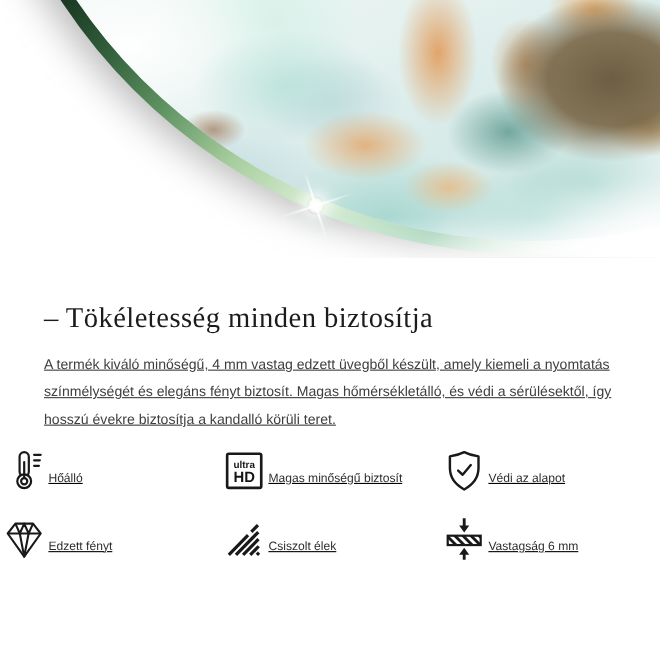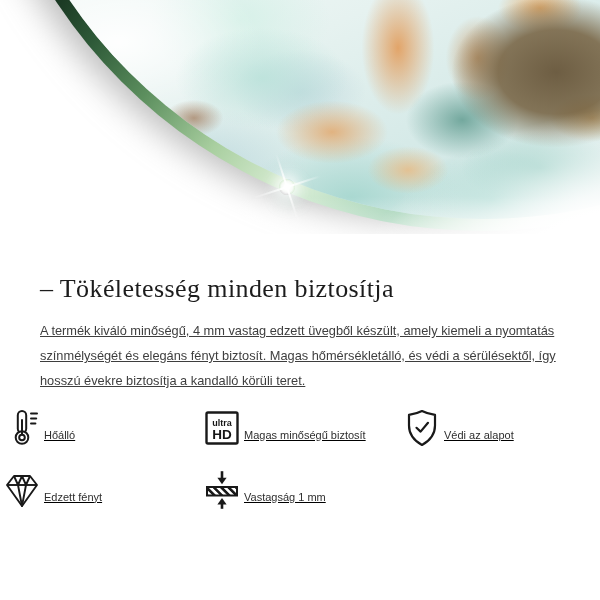--- a/index.html
+++ b/index.html
@@ -169,34 +169,47 @@
         <svg class="ico" width="44" height="44" viewBox="0 0 44 44" fill="none" stroke="#191919" stroke-width="1.9" stroke-linejoin="round">
           <path d="M7 17 L14 8 L30 8 L37 17 L22 38 Z" fill="#fff"></path>
           <path d="M7 17 L37 17"></path>
           <path d="M14 8 L18 17 L22 8 L26 17 L30 8"></path>
           <path d="M18 17 L22 38 L26 17"></path>
         </svg>
       </div>
       <div class="label">Edzett fényt</div>
     </div>
 
+    <div class="feature">
+      <div class="icon-box">
+        <svg class="ico" width="44" height="44" viewBox="0 0 44 44" fill="none" stroke="#191919" stroke-width="2.9" stroke-linecap="butt">
+          <path d="M8 36.5 L25.5 18.5"></path>
+          <path d="M28.5 15.5 L34.5 9.3"></path>
+          <path d="M14.5 36.5 L34.8 15.7"></path>
+          <path d="M21 36.5 L35 22.2"></path>
+          <path d="M27.5 36.5 L35.2 28.6"></path>
+          <path d="M33.5 36.5 L35.5 34.4"></path>
+        </svg>
+      </div>
+      <div class="label">Csiszolt élek</div>
+    </div>
 
     <div class="feature">
       <div class="icon-box">
         <svg class="ico" width="44" height="44" viewBox="0 0 44 44">
           <defs>
             <pattern id="hatchP" width="5.2" height="5.2" patternUnits="userSpaceOnUse" patternTransform="rotate(-45)">
               <rect width="5.2" height="5.2" fill="#ffffff"></rect>
               <rect width="2.6" height="5.2" fill="#191919"></rect>
             </pattern>
           </defs>
           <rect x="7" y="19" width="30" height="8.5" fill="url(#hatchP)" stroke="#191919" stroke-width="2"></rect>
           <line x1="22" y1="3.2" x2="22" y2="10.5" stroke="#191919" stroke-width="2.6"></line>
           <path d="M17.4 9.8 L26.6 9.8 L22 16.2 Z" fill="#191919"></path>
           <line x1="22" y1="40.8" x2="22" y2="33.5" stroke="#191919" stroke-width="2.6"></line>
           <path d="M17.4 36.4 L26.6 36.4 L22 30 Z" fill="#191919"></path>
         </svg>
       </div>
-      <div class="label">Vastagság 1 mm</div>
+      <div class="label">Vastagság 6 mm</div>
     </div>
 
   </div>
 </div>
 
 </body></html>

